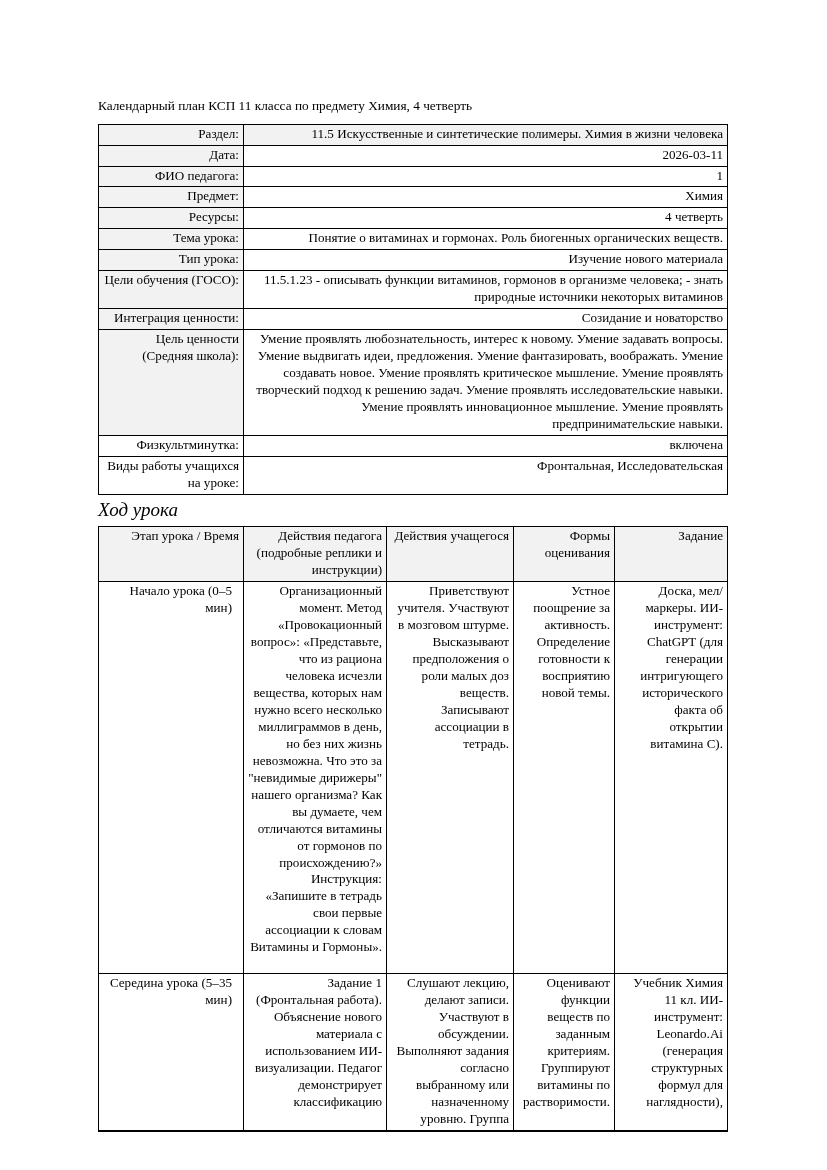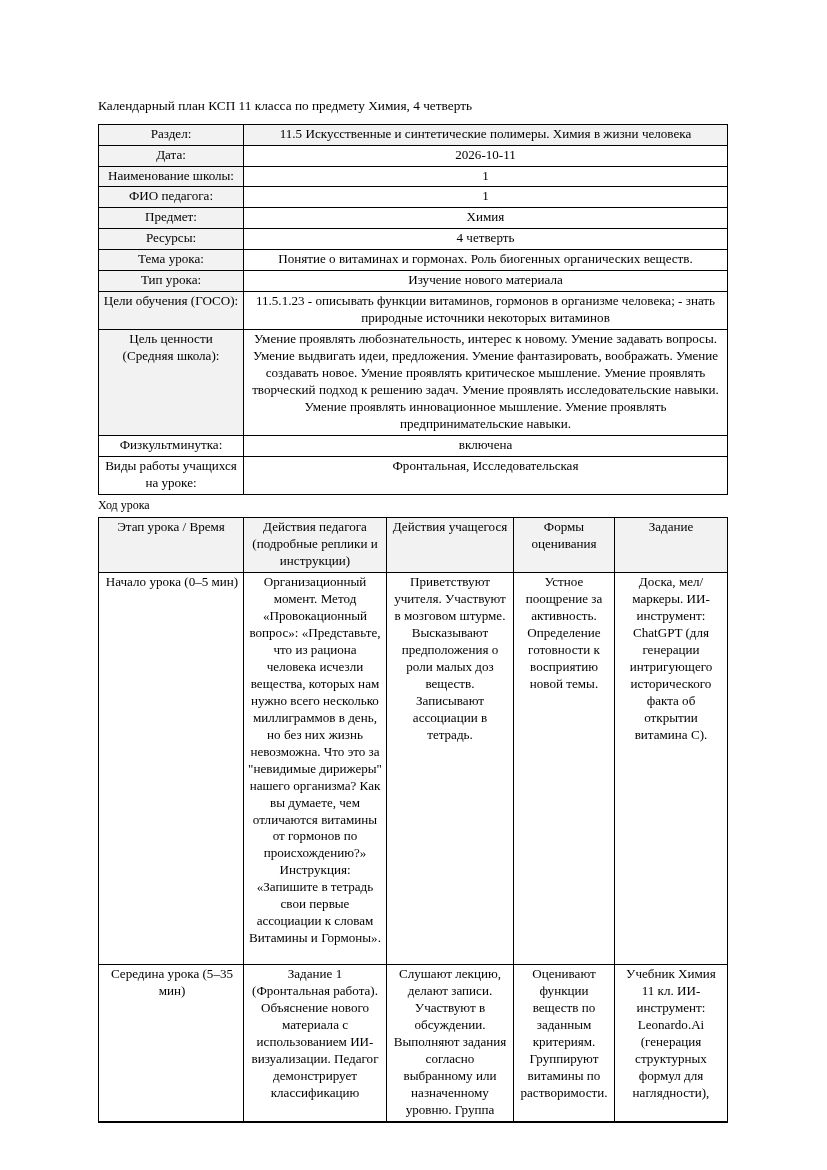--- a/index.html
+++ b/index.html
@@ -23,37 +23,38 @@
     padding: 98px 100px 0 98px;
     background: #ffffff;
   }
   .doc-title {
     font-size: 13.3px;
     line-height: 1.25;
     margin: 0 0 9px 0;
     white-space: nowrap;
   }
   .section-label {
-    font-size: 12px;
+    font-size: 19px;
     line-height: 1.3;
     margin: 3px 0 4px 0;
+    font-style: italic;
   }
   table {
     border-collapse: collapse;
     table-layout: fixed;
     width: 629px;
     margin: 0;
   }
   table td, table th {
     border: 1px solid #000000;
     padding: 1px 4px 2px 4px;
     font-size: 13.1px;
     line-height: 1.295;
     vertical-align: top;
-    text-align: center;
+    text-align: right;
     font-weight: normal;
     word-wrap: break-word;
     overflow-wrap: break-word;
     hyphens: none;
   }
   
   #info-table {
     border: 1px solid #000;
   }
   #info-table col.c-label { width: 145px; }
@@ -68,21 +69,21 @@
     border: 1px solid #000;
     font-family: Liberation Serif, serif;
   }
   #flow-table col.c1 { width: 145px; }
   #flow-table col.c2 { width: 143px; }
   #flow-table col.c3 { width: 127px; }
   #flow-table col.c4 { width: 101px; }
   #flow-table col.c5 { width: 113px; }
   #flow-table thead td { background: #f2f2f2; }
   #flow-table tbody td { background: #ffffff; }
-  #flow-table tbody td.stage { padding-right: 2px; }
+  #flow-table tbody td.stage { padding-right: 11px; }
   .tall-row td { height: 388px; }
   .mid-row td { height: 126px; margin-top: 16px; }
   
   #flow-table tbody tr:last-child td { border-bottom: 2px solid #000; }
 </style>
 </head>
 <body>
 
 <div class="page">
 
@@ -93,25 +94,21 @@
       <col class="c-label">
         <col class="c-value">
     </colgroup>
     <tbody>
         <tr class="first-row">
           <td class="label">Раздел:</td>
           <td class="value">11.5 Искусственные и синтетические полимеры. Химия в жизни человека</td>
         </tr>
         <tr>
           <td class="label shaded">Дата:</td>
-          <td class="value">2026-10-11</td>
-        </tr>
-        <tr>
-          <td class="label shaded">Наименование школы:</td>
-          <td class="value">1</td>
+          <td class="value">2026-03-11</td>
         </tr>
         <tr>
           <td class="label shaded">ФИО педагога:</td>
           <td class="value">1</td>
         </tr>
         <tr>
           <td class="label shaded">Предмет:</td>
           <td class="value">Химия</td>
         </tr>
         <tr>
@@ -122,20 +119,24 @@
           <td class="label shaded">Тема урока:</td>
           <td class="value">Понятие о витаминах и гормонах. Роль биогенных органических веществ.</td>
         </tr>
         <tr>
           <td class="label shaded">Тип урока:</td>
           <td class="value">Изучение нового материала</td>
         </tr>
         <tr>
           <td class="label shaded">Цели обучения (ГОСО):</td>
           <td class="value">11.5.1.23 - описывать функции витаминов, гормонов в организме человека; - знать природные источники некоторых витаминов</td>
+        </tr>
+        <tr>
+          <td class="label shaded">Интеграция ценности:</td>
+          <td class="value">Созидание и новаторство</td>
         </tr>
         <tr>
           <td class="label shaded">Цель ценности (Средняя школа):</td>
           <td class="value">Умение проявлять любознательность, интерес к новому. Умение задавать вопросы. Умение выдвигать идеи, предложения. Умение фантазировать, воображать. Умение создавать новое. Умение проявлять критическое мышление. Умение проявлять творческий подход к решению задач. Умение проявлять исследовательские навыки. Умение проявлять инновационное мышление. Умение проявлять предпринимательские навыки.</td>
         </tr>
         <tr>
           <td class="label">Физкультминутка:</td>
           <td class="value">включена</td>
         </tr>
         <tr>

